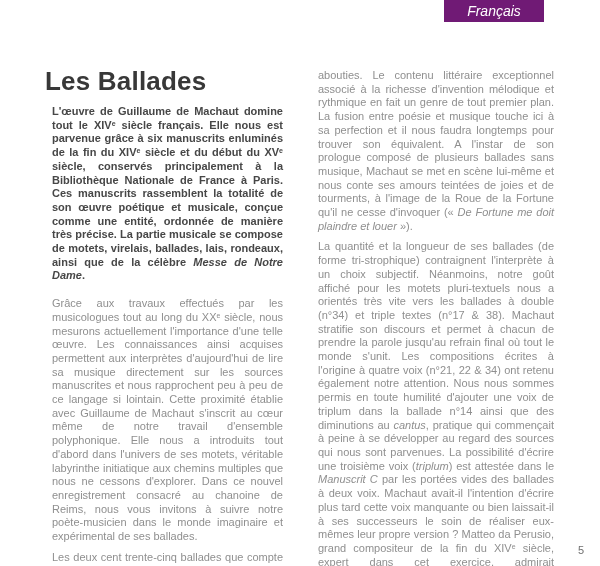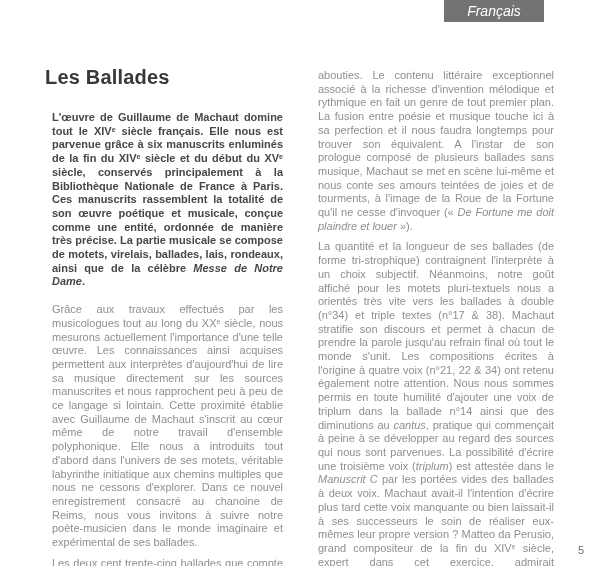--- a/index.html
+++ b/index.html
@@ -8,32 +8,32 @@
     background: #ffffff;
     position: relative;
     overflow: hidden;
     font-family: "Liberation Sans", sans-serif;
     -webkit-font-smoothing: antialiased;
   }
   .lang-tab {
     position: absolute;
     left: 444px; top: 0;
     width: 100px; height: 22px;
-    background: #737373;
+    background: #701a75;
     color: #ffffff;
     display: flex; align-items: center; justify-content: center;
     font-style: italic;
     font-size: 14px;
   }
   .col { position: absolute; }
   .col-left { left: 45px; top: 66px; width: 245px; }
   .col-right { left: 311px; top: 62px; width: 250px; }
   h1.page-title {
-    margin: 0 0 22px 0;
-    font-size: 20px;
+    margin: 0 0 8px 0;
+    font-size: 26px;
     font-weight: bold;
     color: #383838;
     letter-spacing: 0.2px;
   }
   p { margin: 7px; text-align: justify; }
   .intro-para {
     font-weight: bold;
     color: #474747;
     font-size: 11px;
     line-height: 13.7px;

